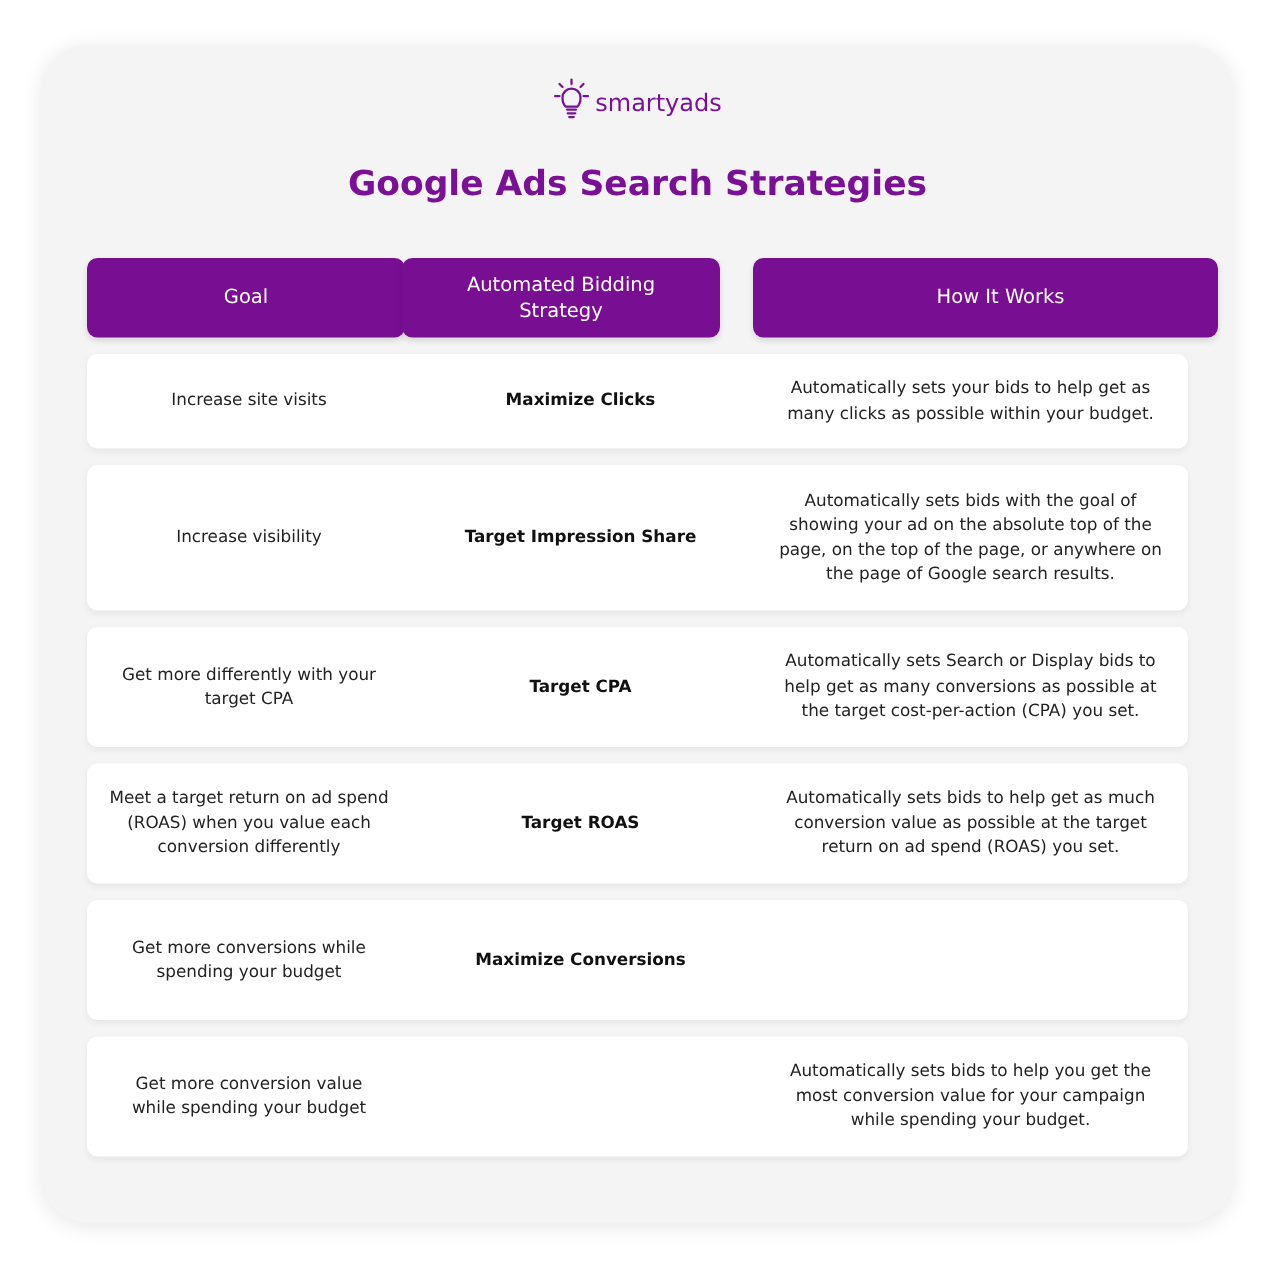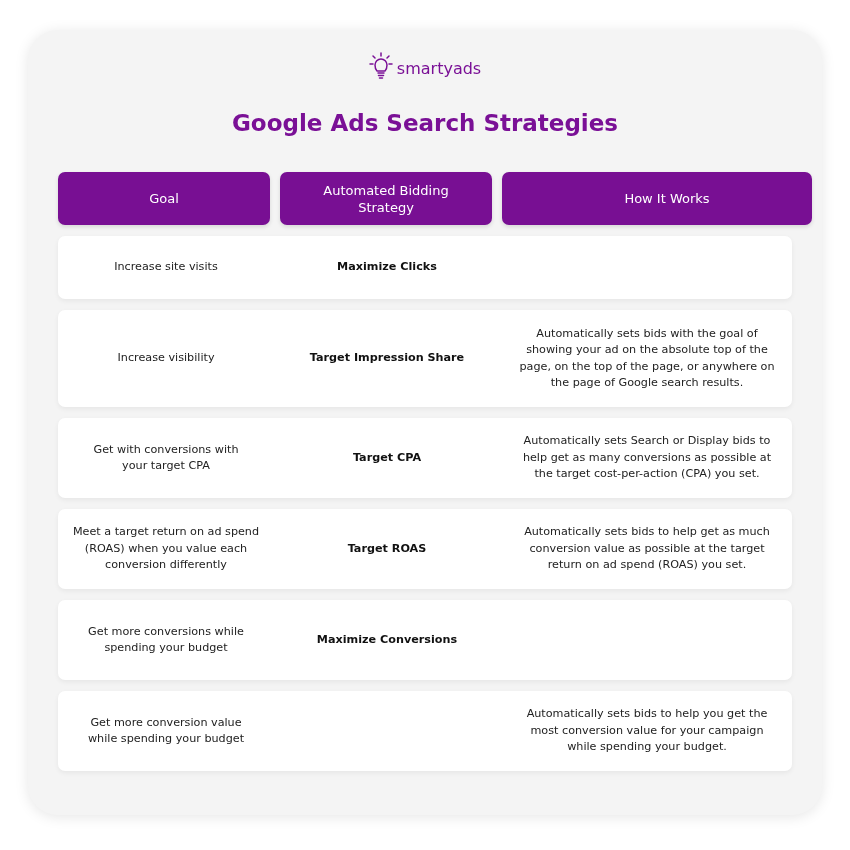--- a/index.html
+++ b/index.html
@@ -33,36 +33,37 @@
       <line x1="9.5" y1="23.5" x2="14.5" y2="23.5"></line>
       <line x1="10.5" y1="26" x2="13.5" y2="26"></line>
     </svg>
   </span>
   <span class="text">smartyads</span>
 </div>
 
 <div class="title">Google Ads Search Strategies</div>
 
 <div class="hdr" style="left:58px;width:212px;">Goal</div>
-<div class="hdr" style="left:280px;width:212px;padding:0 24px;box-sizing:border-box;">Automated Bidding Strategy</div>
+<div class="hdr" style="left:268px;width:212px;padding:0 24px;box-sizing:border-box;">Automated Bidding Strategy</div>
 <div class="hdr" style="left:502px;width:290px;padding-left:20px;">How It Works</div>
 
 <div class="row" style="top:236px;height:63px;">
   <div class="cell c2">Maximize Clicks</div>
   <div class="cell c1">Increase site visits</div>
+  <div class="cell c3" style="padding:0 10px;box-sizing:border-box;">Automatically sets your bids to help get as many clicks as possible within your budget.</div>
 </div>
 
 <div class="row" style="top:310px;height:97px;">
   <div class="cell c1">Increase visibility</div>
   <div class="cell c2">Target Impression Share</div>
   <div class="cell c3" style="padding:0 10px;box-sizing:border-box;">Automatically sets bids with the goal of showing your ad on the absolute top of the page, on the top of the page, or anywhere on the page of Google search results.</div>
 </div>
 
 <div class="row" style="top:418px;height:80px;">
-  <div class="cell c1" style="padding:0 22px;box-sizing:border-box;">Get with conversions with your target CPA</div>
+  <div class="cell c1" style="padding:0 22px;box-sizing:border-box;">Get more differently with your target CPA</div>
   <div class="cell c2">Target CPA</div>
   <div class="cell c3" style="padding:0 10px;box-sizing:border-box;">Automatically sets Search or Display bids to help get as many conversions as possible at the target cost-per-action (CPA) you set.</div>
 </div>
 
 <div class="row" style="top:509px;height:80px;">
   <div class="cell c1" style="padding:0 14px;box-sizing:border-box;">Meet a target return on ad spend (ROAS) when you value each conversion differently</div>
   <div class="cell c2">Target ROAS</div>
   <div class="cell c3" style="padding:0 14px;box-sizing:border-box;">Automatically sets bids to help get as much conversion value as possible at the target return on ad spend (ROAS) you set.</div>
 </div>
 

